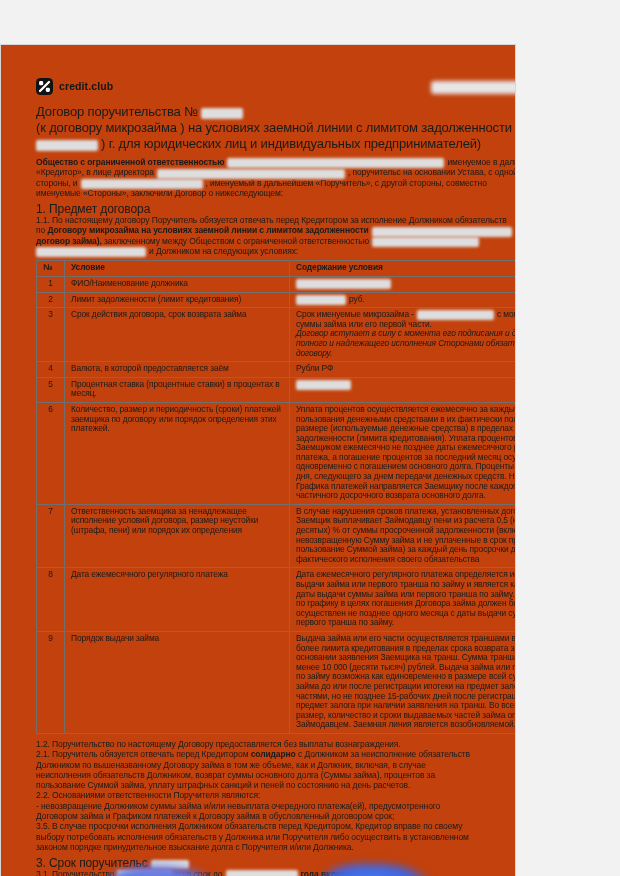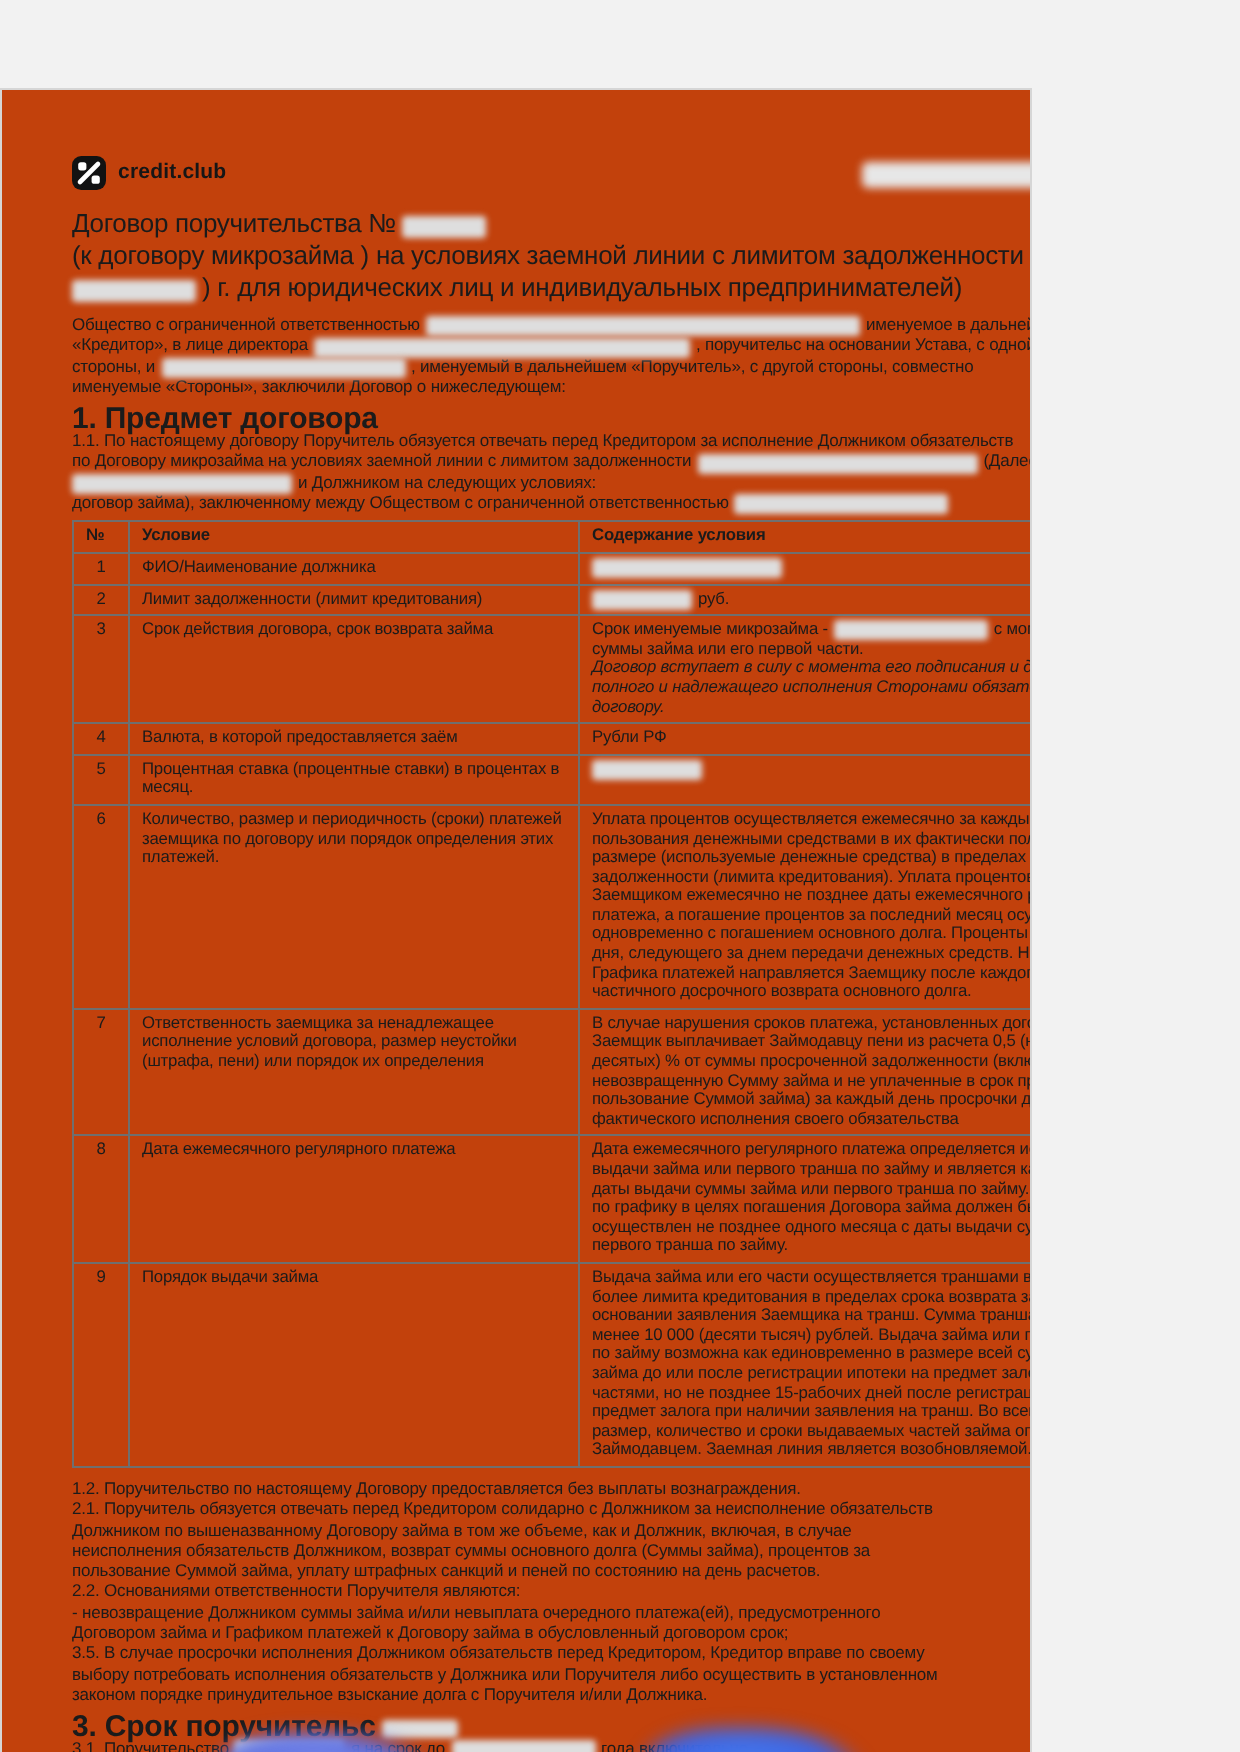--- a/index.html
+++ b/index.html
@@ -23,23 +23,23 @@
     position:absolute;left:430px;top:36px;width:156px;height:13px;
     background:#e7e7e7;border-radius:3px;filter:blur(2px);
   }
   .title{font-weight:400;font-size:13px;line-height:16px;letter-spacing:-0.15px;margin-bottom:5px;}
   .t-line{white-space:nowrap;}
   .para div{white-space:nowrap;}
   .redact{
     display:inline-block;vertical-align:middle;margin:0 3px -1px 3px;
     background:#dedede;border-radius:2px;filter:blur(1.6px);
   }
-  h2{font-size:15px;font-weight:700;margin:6px 0 0 0;line-height:11px;}
+  h2{font-size:12px;font-weight:400;margin:6px 0 0 0;line-height:11px;}
   p{margin:0;}
-  b{font-weight:400;}
+  b{font-weight:700;}
   table{width:550px;border-collapse:collapse;margin-top:4px;table-layout:fixed;}
   th,td{
     border:1px solid #6f6f6f;
     padding:2px 6px 3px 6px;
     vertical-align:top;text-align:left;
     font-size:8.4px;line-height:9.6px;letter-spacing:-0.1px;
   }
   th{font-weight:700;}
   .col-num{width:28px;}
   .col-cond{width:225px;}
@@ -94,22 +94,22 @@
     <div><span>«Кредитор», в лице директора</span><span class="redact" style="width:188px;height:10px;"></span><span>, поручительс на основании Устава, с одной</span></div>
     <div><span>стороны, и</span><span class="redact" style="width:122px;height:10px;"></span><span>, именуемый в дальнейшем «Поручитель», с другой стороны, совместно</span></div>
     <div><span>именуемые «Стороны», заключили Договор о нижеследующем:</span></div>
   </div>
 
   <h2>1. Предмет договора</h2>
 
   <div class="para">
     <div><span>1.1. По настоящему договору Поручитель обязуется отвечать перед Кредитором за исполнение Должником обязательств</span></div>
     <div><span>по</span> <b>Договору микрозайма на условиях заемной линии с лимитом задолженности</b><span class="redact" style="width:140px;height:10px;"></span><b>(Далее</b></div>
+    <div><b>договор займа),</b> <span>заключенному между Обществом с ограниченной ответственностью</span><span class="redact" style="width:107px;height:10px;"></span></div>
     <div><span class="redact" style="width:110px;height:10px;margin-left:0;"></span><span>и Должником на следующих условиях:</span></div>
-    <div><b>договор займа),</b> <span>заключенному между Обществом с ограниченной ответственностью</span><span class="redact" style="width:107px;height:10px;"></span></div>
   </div>
 
   <table>
     <colgroup>
         <col class="col-num">
         <col class="col-cond">
         <col>
       </colgroup>
     <tbody>
         <tr>

